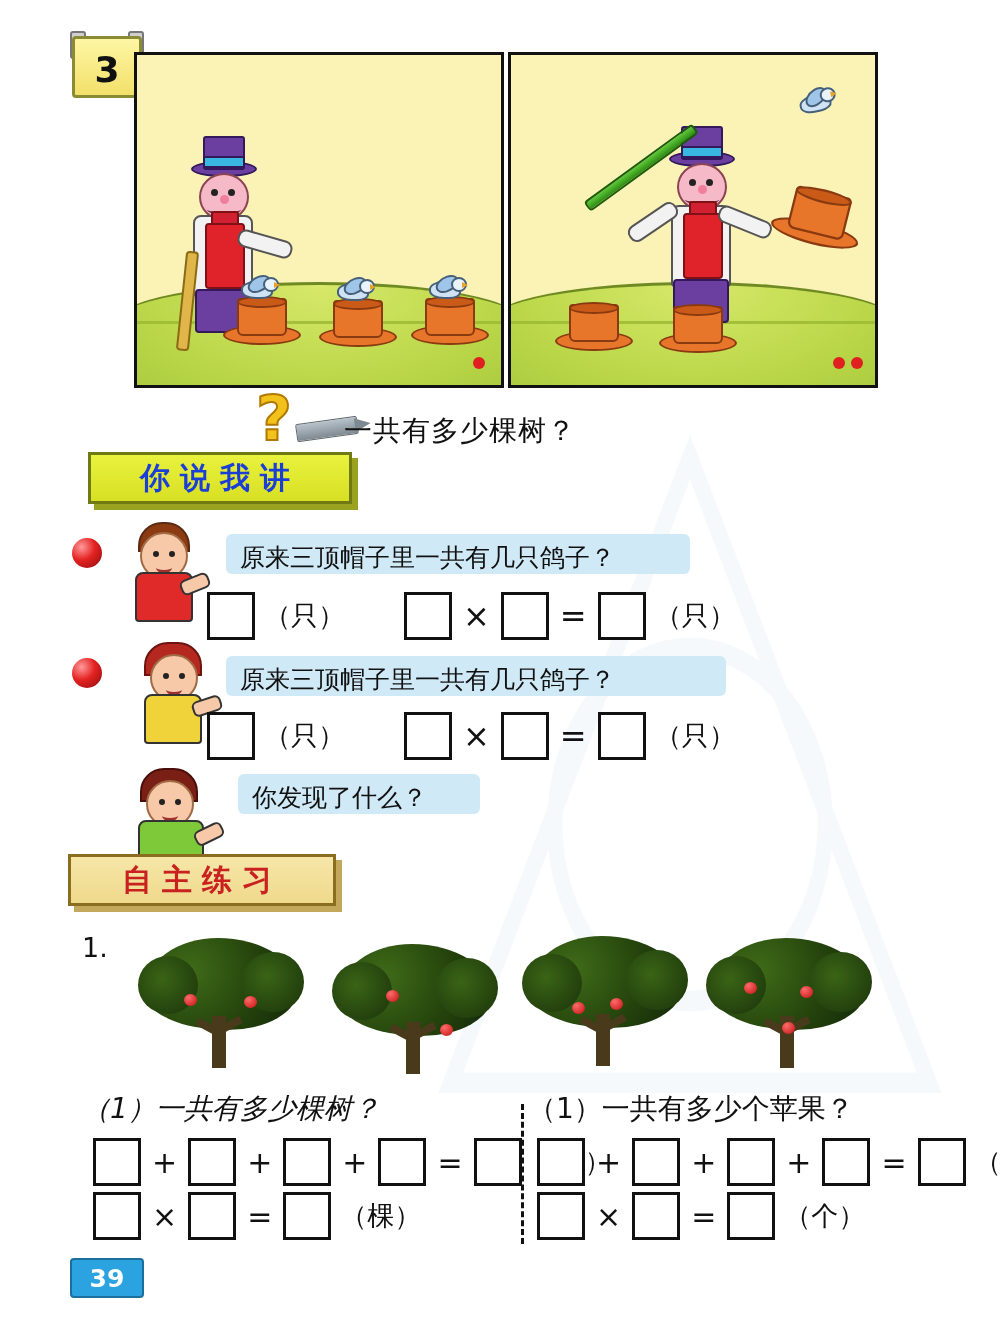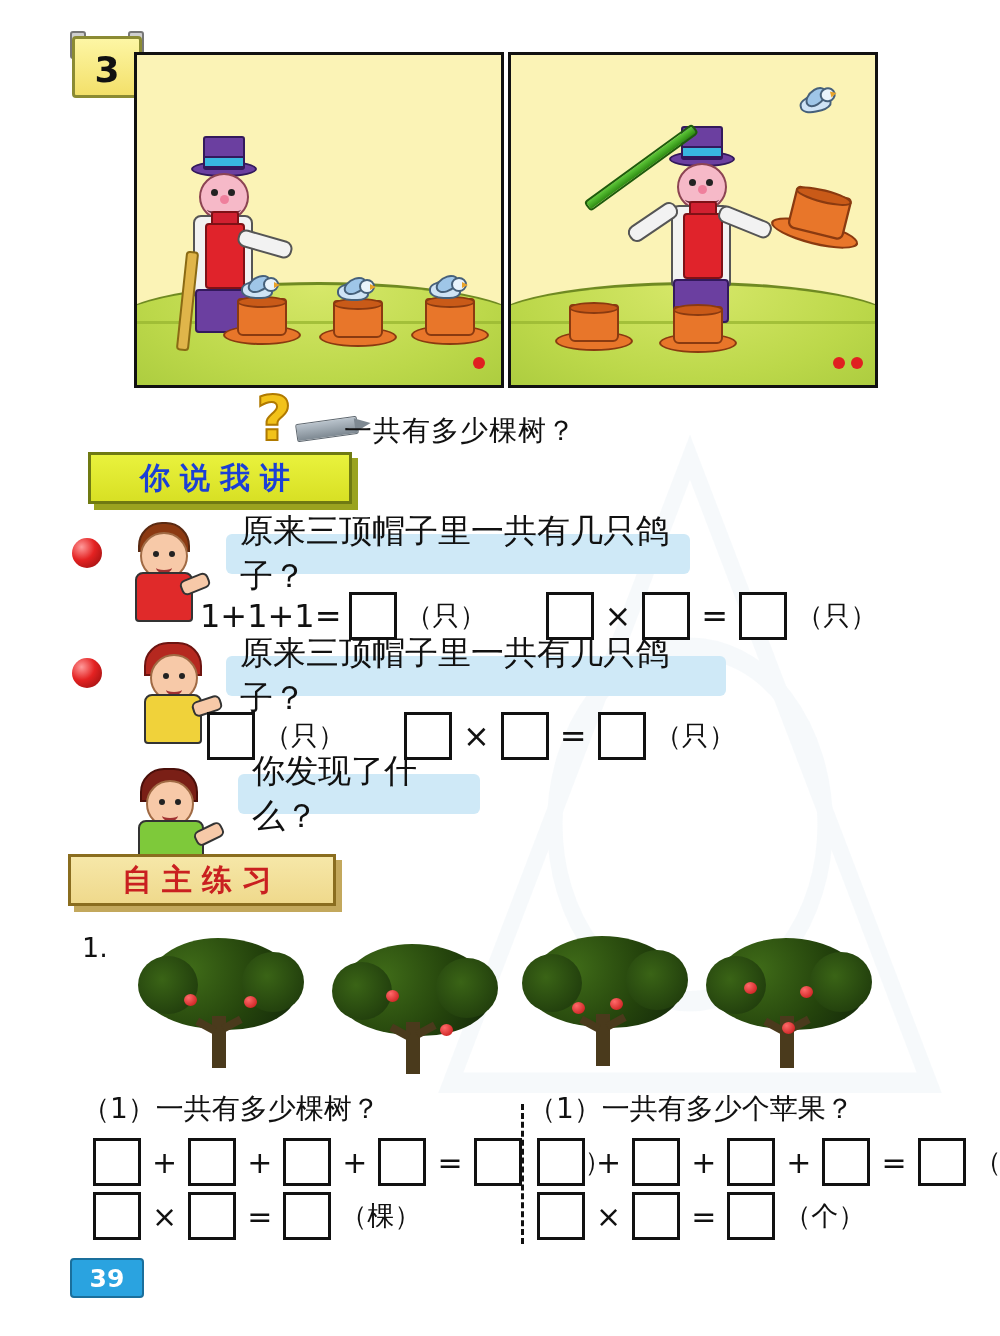--- a/index.html
+++ b/index.html
@@ -118,22 +118,22 @@
     box-shadow:6px 6px 0 #c3a85c;
   }
 
   
   .bullet{
     position:absolute;width:30px;height:30px;border-radius:50%;
     background:radial-gradient(circle at 32% 30%,#ff9a9a 0%,#e42222 45%,#8c0d0d 100%);
   }
   .bubble{
     position:absolute;background:#cfe9f7;border-radius:6px;
-    display:flex;align-items:center;padding:0 14px;
-    font-size:33px;color:#111;
+    display:flex;align-items:flex-end;padding:0 14px;
+    font-size:25px;color:#111;
   }
   .kid{position:absolute;}
   .kid .head{position:absolute;width:44px;height:44px;border-radius:50%;background:#f7c9a8;border:2px solid #a06a44;}
   .kid .hair{position:absolute;width:48px;height:26px;border-radius:24px 24px 0 0;border:2px solid #5a2a12;}
   .kid .eye{position:absolute;width:6px;height:6px;background:#222;border-radius:50%;}
   .kid .mouth{position:absolute;width:16px;height:8px;border-bottom:3px solid #a03030;border-radius:0 0 50% 50%;}
   .kid .body{position:absolute;width:54px;height:46px;border-radius:8px 8px 4px 4px;border:2px solid #333;}
   .kid .arm{position:absolute;width:26px;height:12px;border-radius:6px;border:2px solid #333;}
 
   
@@ -323,21 +323,20 @@
     <div class="mouth" style="left:14px;top:28px;"></div>
   </div>
   <div class="body" style="left:11px;top:50px;background:#e02a2a;"></div>
   <div class="arm" style="left:56px;top:54px;background:#f7c9a8;transform:rotate(-22deg);"></div>
 </div>
 <div class="bubble" style="left:226px;top:534px;width:436px;height:40px;">
   <span>原来三顶帽子里一共有几只鸽子？</span>
 </div>
 
 <div class="eqrow" style="left:200px;top:592px;">
-  <span>1+1+1=</span>
   <span class="box"></span>
   <span class="unit">（只）</span>
   <span class="gap"></span>
   <span class="box"></span>
   <span class="op">×</span>
   <span class="box"></span>
   <span class="op">=</span>
   <span class="box"></span>
   <span class="unit">（只）</span>
 </div>
@@ -408,21 +407,21 @@
 <div class="tree" style="left:704px;top:938px;">
   <div class="crown"></div>
   <div class="apple" style="left:40px;top:44px;"></div>
   <div class="apple" style="left:96px;top:48px;"></div>
   <div class="apple" style="left:78px;top:84px;"></div>
   <div class="trunk"></div>
 </div>
 
 <div class="divider"></div>
 
-<div class="sub-q" style="left:82px;top:1090px;">（1）一共有多少棵树？</div>
+<div class="sub-q" style="left:82px;top:1090px;font-style:italic;">（1）一共有多少棵树？</div>
 <div class="eqrow" style="left:86px;top:1138px;font-size:30px;">
   <span class="box"></span>
   <span class="op">+</span>
   <span class="box"></span>
   <span class="op">+</span>
   <span class="box"></span>
   <span class="op">+</span>
   <span class="box"></span>
   <span class="op">=</span>
   <span class="box"></span>

